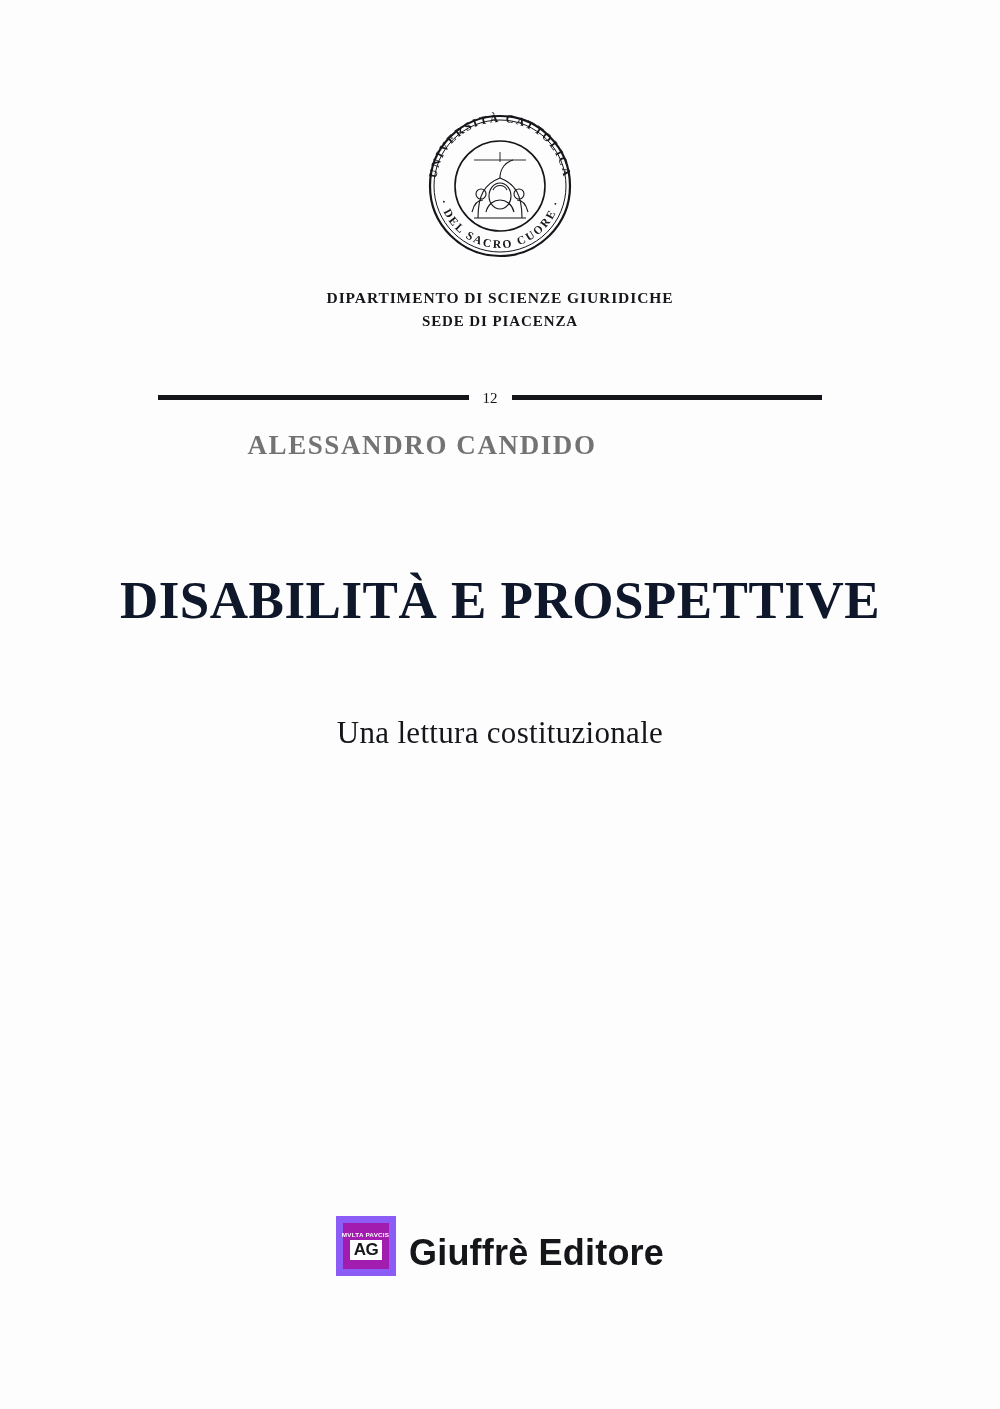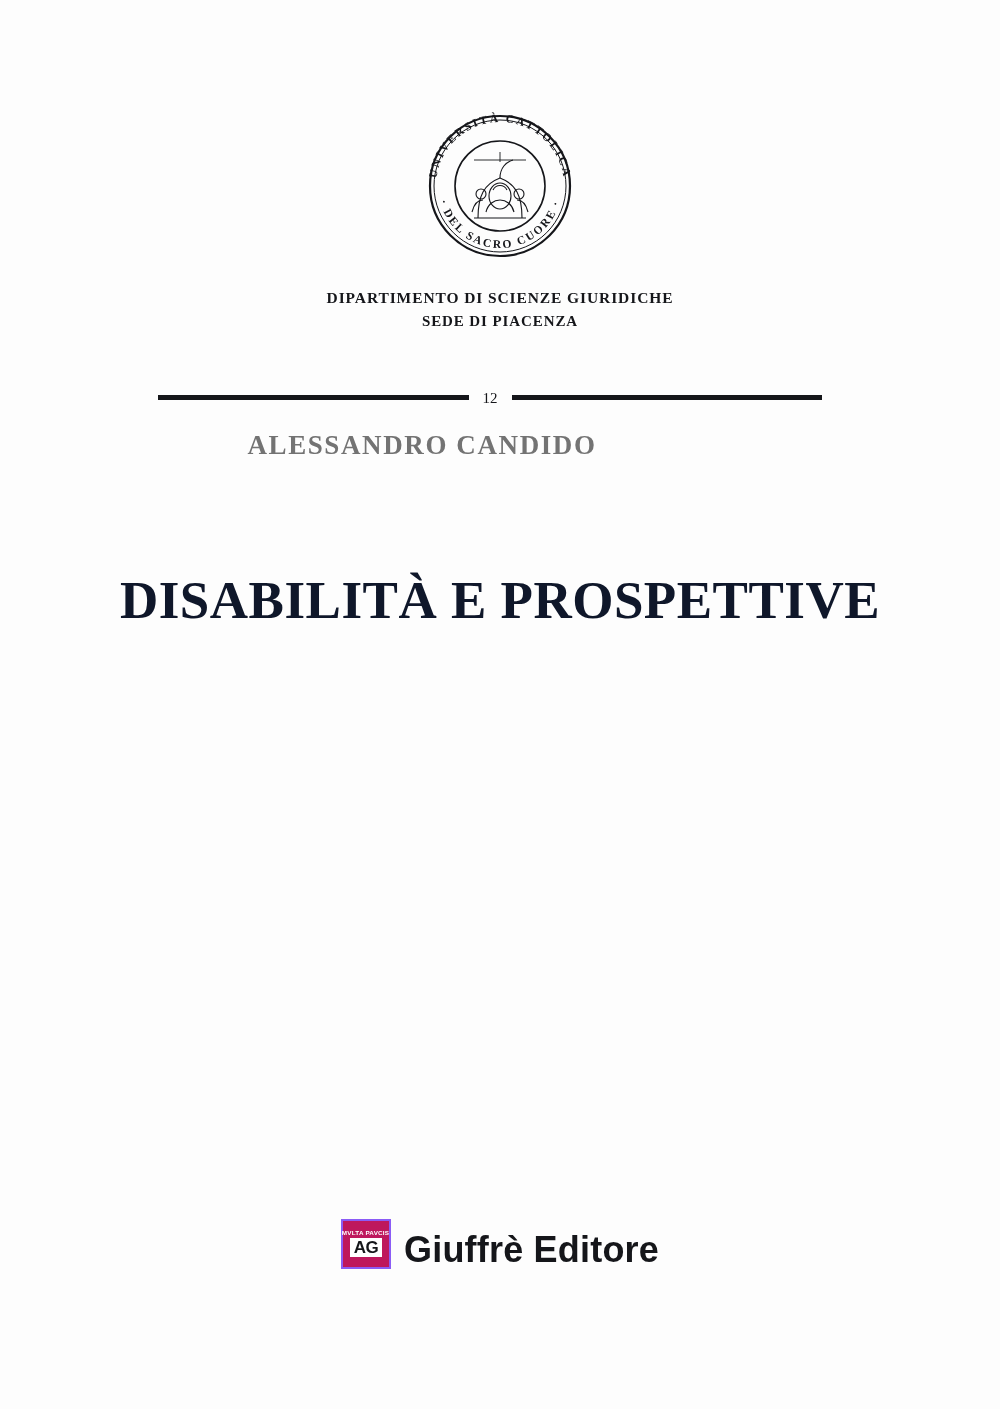--- a/index.html
+++ b/index.html
@@ -138,28 +138,28 @@
     left: 0;
     width: 1000px;
     display: flex;
     justify-content: center;
     align-items: center;
     gap: 13px;
   }
   .pub-mark {
     width: 46px;
     height: 46px;
-    background: #be185d;
+    background: #a21caf;
     color: #ffffff;
     display: flex;
     flex-direction: column;
     align-items: center;
     justify-content: center;
     line-height: 1;
-    border: 2px solid #8b5cf6;
+    border: 7px solid #8b5cf6;
   }
   .pub-mark .motto {
     font-family: "Liberation Sans", sans-serif;
     font-size: 6px;
     letter-spacing: 0.2px;
     font-weight: bold;
     transform: scaleX(1.05);
     margin-bottom: 2px;
     white-space: nowrap;
   }
@@ -233,20 +233,21 @@
     <div class="rule-num">12</div>
     <div class="rule-seg"></div>
   </div>
 
   <div class="author">ALESSANDRO CANDIDO</div>
 
   <div class="title">
     <span>DISABILITÀ E PROSPETTIVE</span>
   </div>
 
+  <div class="subtitle">Una lettura costituzionale</div>
 
   <div class="publisher">
     <div class="pub-mark">
       <span class="motto">MVLTA PAVCIS</span>
       <span class="ag">AG</span>
     </div>
     <div class="pub-name">Giuffrè Editore</div>
   </div>
 
 </div>

